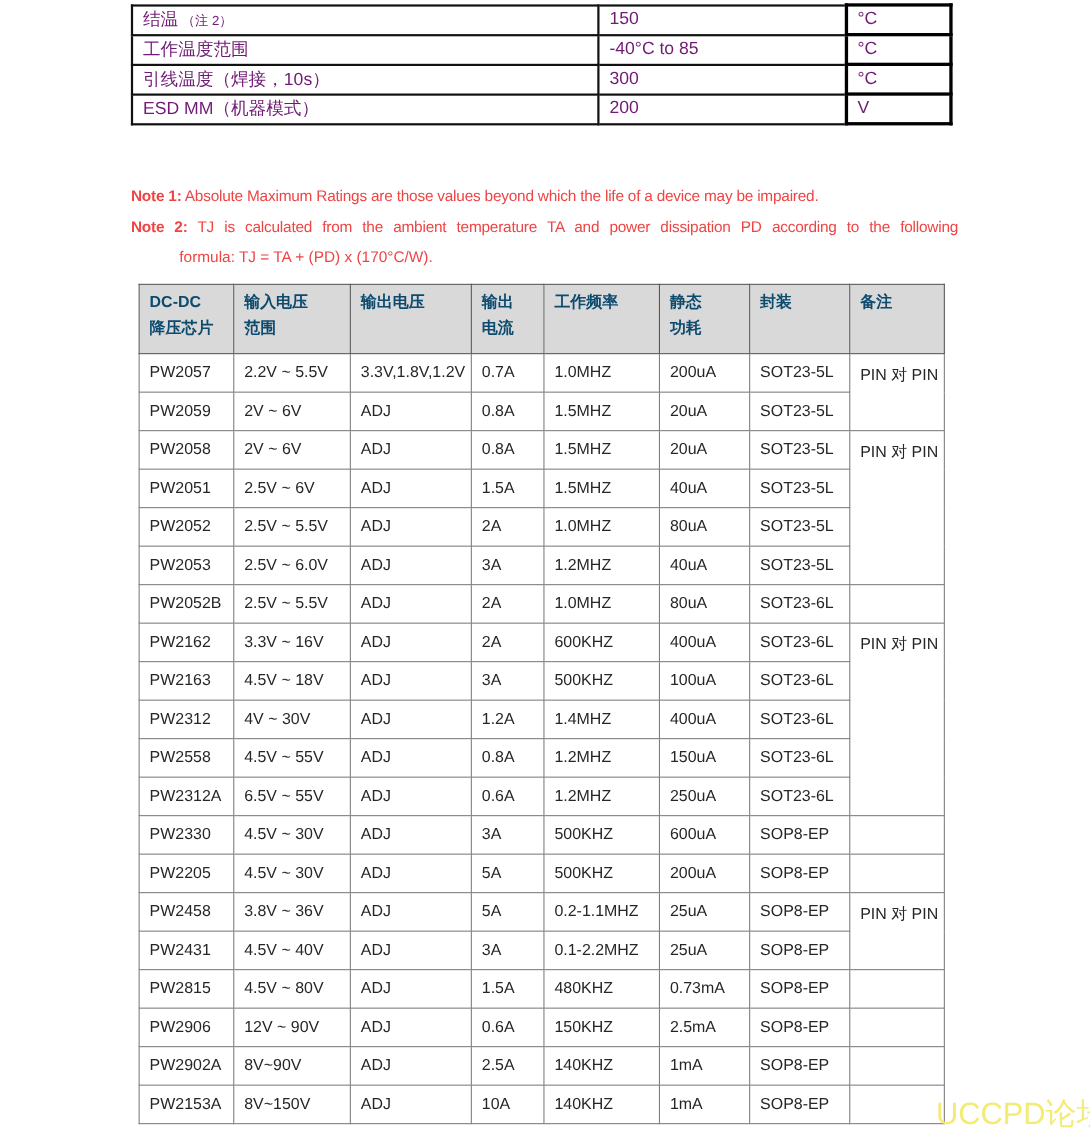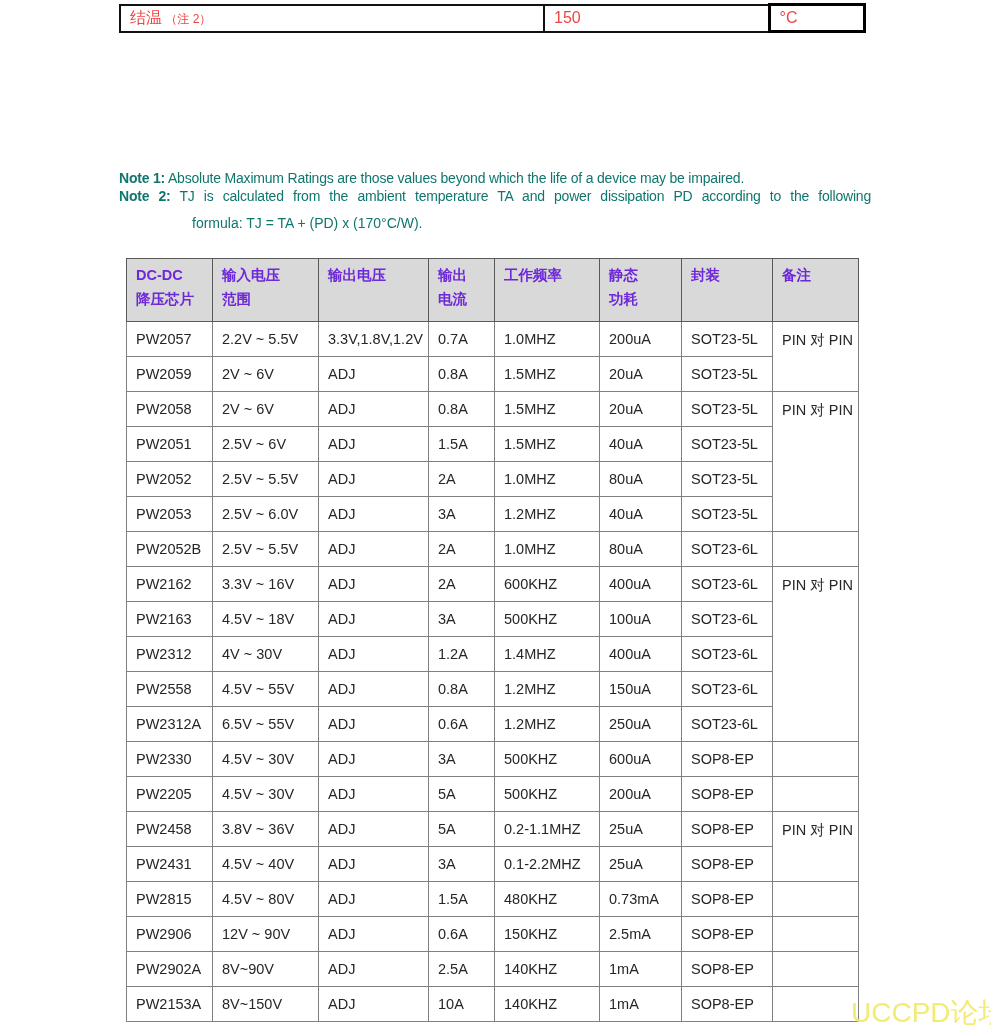--- a/index.html
+++ b/index.html
@@ -9,43 +9,43 @@
     font-family:"Liberation Sans","DejaVu Sans",sans-serif;
     color:#1a1a1a;
   }
   
   .spec-table {
     position:absolute; left:119px; top:3px;
     border-collapse:collapse; table-layout:fixed;
   }
   .spec-table td {
     border:2px solid #111111; height:27px;
-    font-size:16px; color:#ef4444;
+    font-size:16px; color:#701a75;
     padding:0 6px 0 9px; vertical-align:middle;
     white-space:nowrap; overflow:hidden;
   }
   .spec-table td.unit { border:3px solid #000000; }
   .small-note { font-size:12px; }
   
   .notes {
     position:absolute; left:119px; top:169px; width:752px;
-    font-size:14px; color:#0f766e;
+    font-size:14px; color:#ef4444;
   }
   .note-line { line-height:18px; letter-spacing:-0.2px; }
-  .note2 { text-align:justify; text-align-last:justify; }
+  .note2 { margin-top:10px; text-align:justify; text-align-last:justify; }
   .note-label { font-weight:bold; }
-  .formula-line { margin-top:9px; margin-left:73px; line-height:18px; }
+  .formula-line { margin-top:9px; margin-left:44px; line-height:18px; }
   
   .chip-table {
     position:absolute; left:126px; top:258px;
     border-collapse:collapse; table-layout:fixed;
   }
   .chip-table th {
     background:#d9d9d9; border:1px solid #595959;
-    font-size:14.5px; font-weight:bold; color:#6d28d9;
+    font-size:14.5px; font-weight:bold; color:#0c4a6e;
     text-align:left; vertical-align:top;
     height:63px; padding:4px 4px 0 9px; line-height:24px;
     white-space:nowrap; overflow:hidden;
   }
   .chip-table td {
     border:1px solid #808080;
     font-size:14.5px; color:#262626;
     height:35px; vertical-align:middle;
     padding:0 4px 0 9px;
     white-space:nowrap; overflow:hidden;
@@ -64,20 +64,35 @@
   <colgroup>
     <col style="width:424px">
       <col style="width:225px">
       <col style="width:95px">
   </colgroup>
   <tbody>
       <tr>
         <td>结温<span class="small-note"> （注 2）</span></td>
         <td>150</td>
         <td class="unit">°C</td>
+      </tr>
+      <tr>
+        <td>工作温度范围</td>
+        <td>-40°C to 85</td>
+        <td class="unit">°C</td>
+      </tr>
+      <tr>
+        <td>引线温度（焊接，10s）</td>
+        <td>300</td>
+        <td class="unit">°C</td>
+      </tr>
+      <tr>
+        <td>ESD MM（机器模式）</td>
+        <td>200</td>
+        <td class="unit">V</td>
       </tr>
     </tbody>
 </table>
 
 <div class="notes">
   <div class="note-line">
     <span class="note-label">Note 1:</span>
     <span>Absolute Maximum Ratings are those values beyond which the life of a device may be impaired.</span>
   </div>
   <div class="note-line note2">

